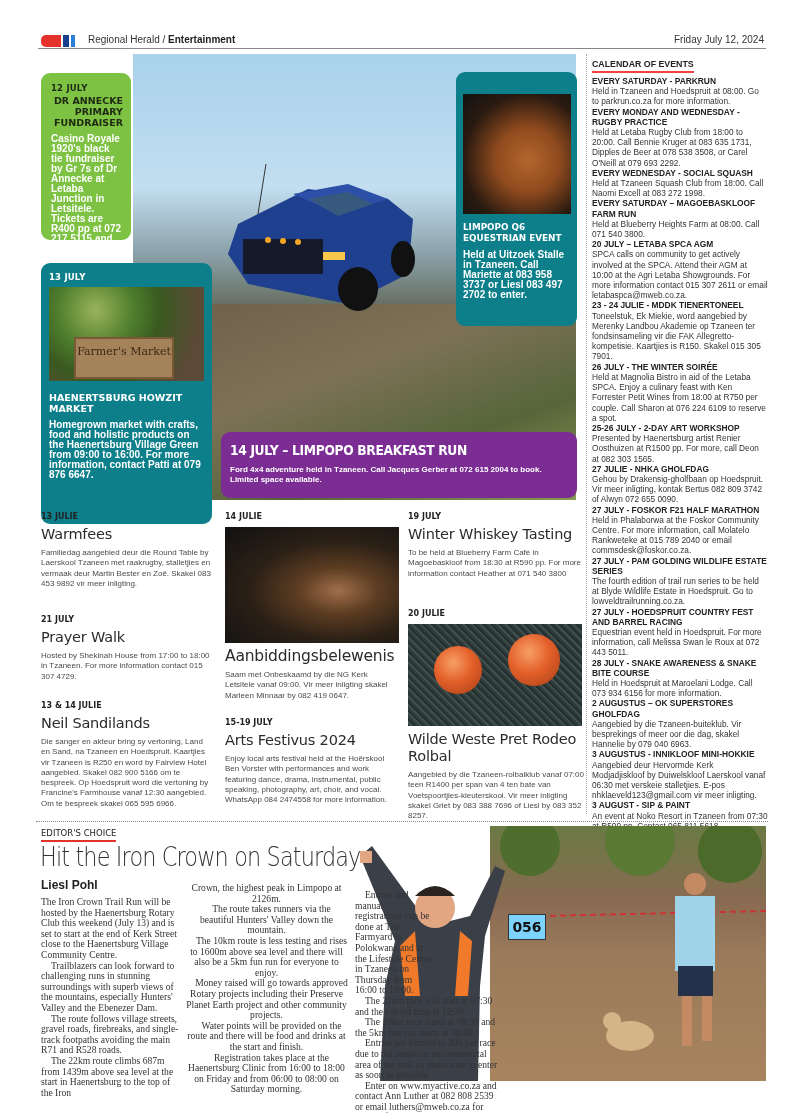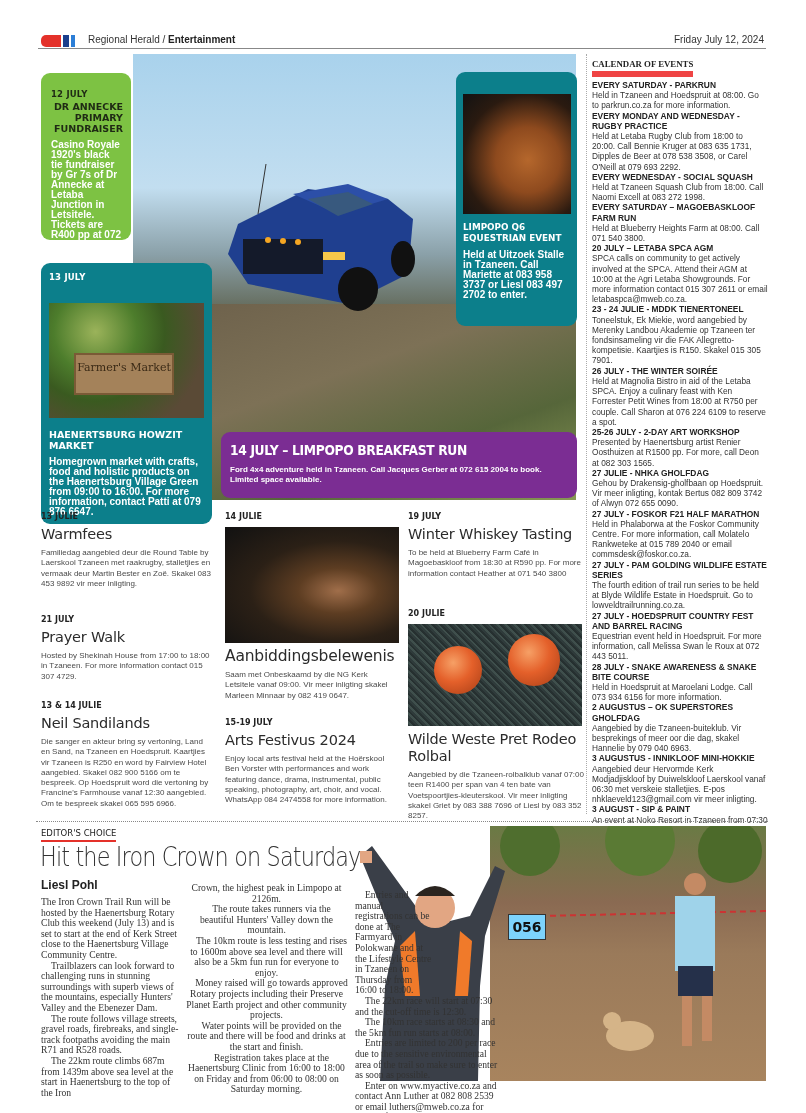--- a/index.html
+++ b/index.html
@@ -21,32 +21,32 @@
   .hero .truck { position: absolute; left: 65px; top: 90px; width: 240px; height: 170px; }
   .hero .trail { position: absolute; left: 0; top: 250px; width: 443px; height: 200px;
     background: linear-gradient(160deg, #6b5f4a 0%, #7d7156 40%, #56663a 70%, #8a9a55 100%); }
 
   
   .box { position: absolute; border-radius: 9px; color: #fff; }
   .box .bdate { font-family: "DejaVu Sans", sans-serif; font-weight: 700; font-size: 8.5px; letter-spacing: 0.2px; }
   .box .btitle { font-family: "DejaVu Sans", sans-serif; font-weight: 700; font-size: 9.5px; line-height: 11px; text-transform: uppercase; }
   .box .bbody { font-weight: 700; font-size: 10px; line-height: 10px; }
 
-  .green { left: 41px; top: 73px; width: 90px; height: 167px; background: #7dc243; padding: 16px 8px 8px 10px; }
+  .green { left: 41px; top: 73px; width: 90px; height: 167px; background: #7dc243; padding: 10px 8px 8px 10px; }
   .green .btitle { margin-top: 2px; color: #1f2a14; text-align: right; }
   .green .bdate { color: #1f2a14; }
   .green .bbody { margin-top: 6px; }
 
   .teal-right { left: 456px; top: 72px; width: 121px; height: 254px; background: #0c7f8b; padding: 22px 6px 6px 7px; }
   .horse { width: 108px; height: 120px; background: radial-gradient(ellipse at 60% 55%, #b5672c 0%, #8e4a1e 35%, #2a1a10 70%, #121212 100%); }
   .teal-right .btitle { margin-top: 8px; font-size: 8.8px; }
   .teal-right .bbody { margin-top: 6px; }
 
   .teal-left { left: 41px; top: 263px; width: 171px; height: 261px; background: #0c7f8b; padding: 9px 8px 8px 8px; }
-  .veg { margin-top: 21px; width: 155px; height: 115px; position: relative;
+  .veg { margin-top: 5px; width: 155px; height: 94px; position: relative;
     background: radial-gradient(circle at 30% 25%, #9bb35a 0%, #4d7d2c 30%, #3a5a20 50%, #5a4a36 80%); }
   .crate { position: absolute; left: 25px; top: 50px; width: 100px; height: 42px; background: #a4825a; border: 2px solid #7a5a36; }
   .crate span { display: block; font-family: "DejaVu Serif", serif; color: #3b2a16; text-align: center; font-size: 11px; line-height: 13px; padding-top: 6px; }
   .teal-left .btitle { margin-top: 11px; font-size: 9.5px; }
   .teal-left .bbody { margin-top: 6px; }
 
   .purple { left: 221px; top: 432px; width: 356px; height: 66px; background: #7b2d93; padding: 10px 10px 6px 9px; }
   .purple .ptitle { font-family: "DejaVu Sans", sans-serif; font-weight: 700; font-size: 14px; letter-spacing: -0.4px; transform: scaleX(0.88); transform-origin: left; white-space: nowrap; }
   .purple .bbody { margin-top: 7px; font-size: 8px; }
 
@@ -57,21 +57,21 @@
   .ev .b { font-size: 8px; line-height: 10.3px; color: #4a4a4a; margin-top: 5px; }
 
   .img-hands { width: 174px; height: 116px; margin-top: 6px;
     background: radial-gradient(ellipse at 65% 55%, #a06e4a 0%, #5d3d22 25%, #2b2016 55%, #111 100%); }
   .img-bowls { width: 174px; height: 102px; margin-top: 6px; position: relative;
     background: repeating-linear-gradient(45deg, #2f3b3b 0 2px, #3f4f4c 2px 4px, #263030 4px 6px); }
   .ball { position: absolute; border-radius: 50%; background: radial-gradient(circle at 40% 35%, #f6a066 0%, #e4602a 45%, #a63d16 100%); }
 
   
   .cal { position: absolute; left: 592px; top: 53px; width: 176px; }
-  .cal-h { font-family: Liberation Serif, serif; font-weight: 700; font-size: 8.8px; color: #222; display: inline-block; padding-bottom: 2px; border-bottom: 6px solid #ef4444; }
+  .cal-h { font-family: Liberation Sans, sans-serif; font-weight: 700; font-size: 8.8px; color: #222; display: inline-block; padding-bottom: 2px; border-bottom: 2px solid #ef4444; }
   .cal-list { margin-top: 3px; }
   .ci-t { font-weight: 700; font-size: 8.4px; line-height: 10.2px; color: #222; text-transform: uppercase; }
   .ci-b { font-size: 8.3px; line-height: 10.2px; color: #333; }
 
   .vsep { position: absolute; left: 586px; top: 54px; height: 760px; border-left: 1px dotted #aaa; }
   .hsep { position: absolute; left: 36px; top: 821px; width: 732px; border-top: 1px dotted #888; }
 
   
   .ec-h { position: absolute; left: 41px; top: 828px; font-family: "DejaVu Sans", sans-serif; font-weight: 400; font-size: 8.5px; color: #222; padding-bottom: 2px; border-bottom: 2px solid #e4312a; }
   .headline { position: absolute; left: 40px; top: 842px; font-family: "DejaVu Sans", sans-serif; font-size: 26px; font-weight: 300; color: #333; letter-spacing: -1px; transform: scaleX(0.86); transform-origin: left; white-space: nowrap; }

